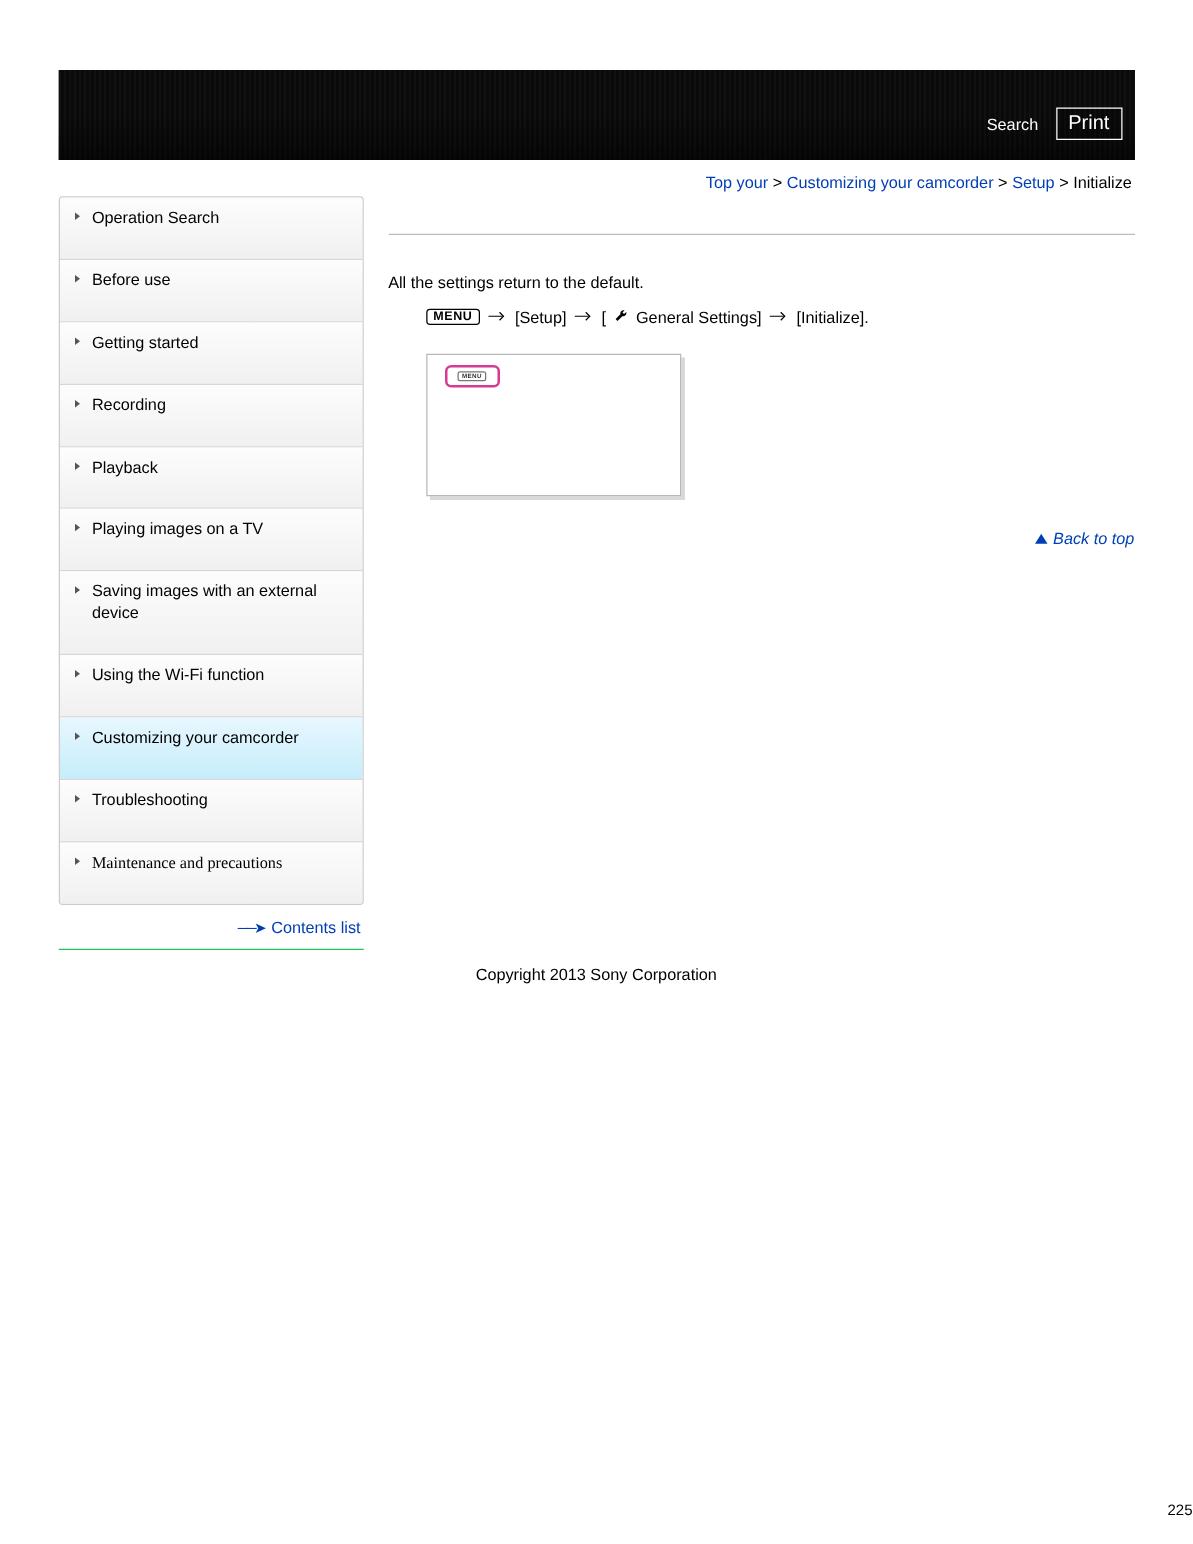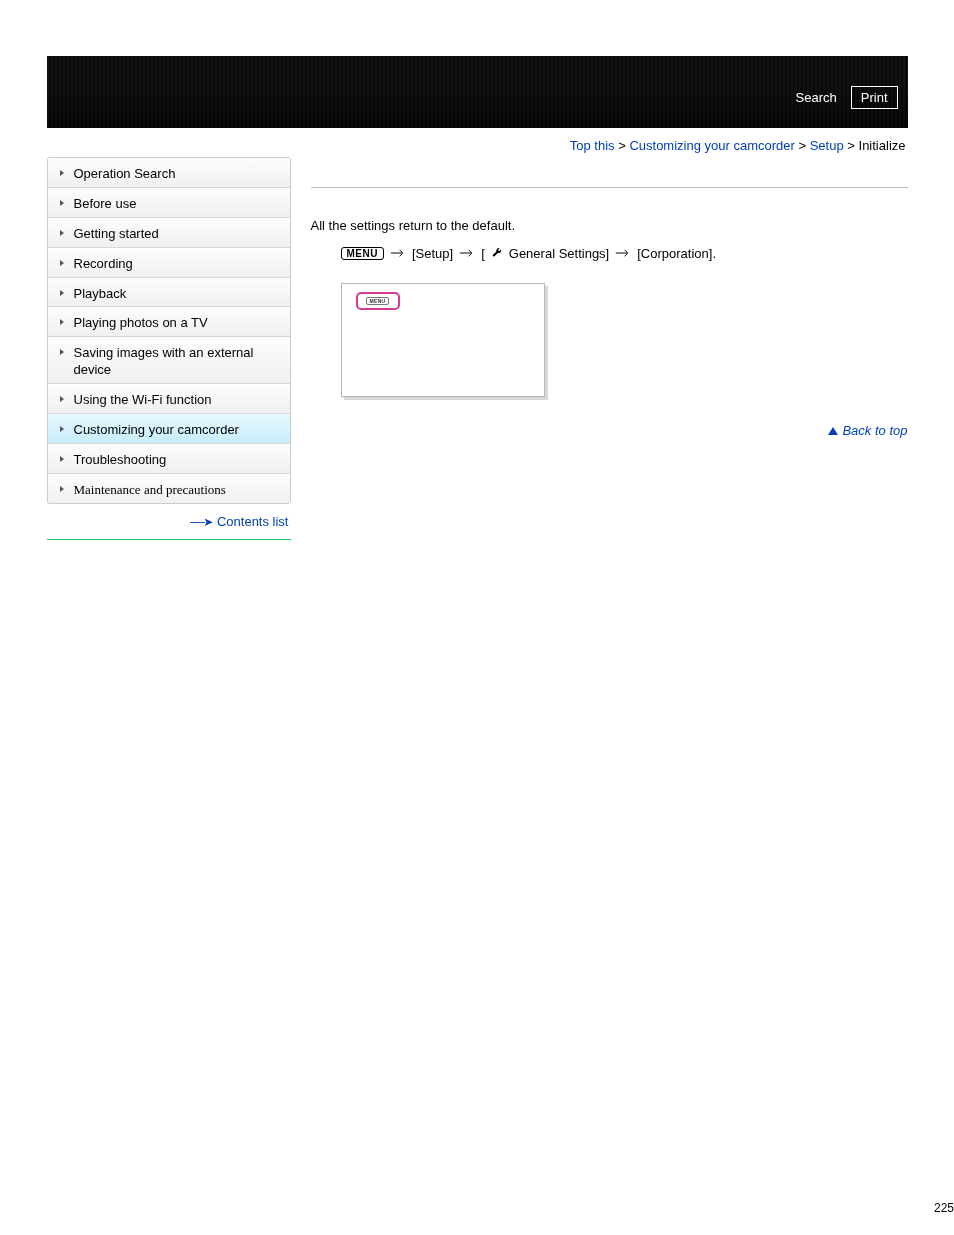--- a/index.html
+++ b/index.html
@@ -43,21 +43,21 @@
   }
   .search-link {
     color: #fff;
     font-size: 13px;
     cursor: pointer;
   }
   .print-btn {
     border: 1px solid #fff;
     color: #fff;
     padding: 3px 9px;
-    font-size: 13px;
+    font-size: 16px;
     cursor: pointer;
     background: rgba(0,0,0,0.2);
   }
   .breadcrumb {
     text-align: right;
     padding: 10px 18px 4px 18px;
     font-size: 13px;
     color: #000;
   }
   .breadcrumb a {
@@ -79,21 +79,21 @@
     list-style: none;
     margin: 0;
     padding: 0;
     border: 1px solid #ccc;
     border-radius: 3px;
     overflow: hidden;
     background: linear-gradient(to bottom, #fcfcfc, #f2f2f2);
   }
   .nav-list li {
     border-bottom: 1px solid #d6d6d6;
-    padding: 8px 10px 4px 26px;
+    padding: 8px 10px 24px 26px;
     position: relative;
     font-size: 13px;
     color: #000;
     cursor: pointer;
     line-height: 1.3;
     background: linear-gradient(to bottom, #fdfdfd, #f0f0f0);
   }
   .nav-list li:last-child {
     border-bottom: none;
     font-family: Liberation Serif, serif;
@@ -241,38 +241,38 @@
 <div class="page">
   <div class="header-band">
     <div class="header-overlay-fade"></div>
     <div class="header-actions">
       <span class="search-link">Search</span>
       <span class="print-btn">Print</span>
     </div>
   </div>
 
   <div class="breadcrumb">
-    <a>Top this</a>
+    <a>Top your</a>
     <span>&gt;</span>
     <a>Customizing your camcorder</a>
     <span>&gt;</span>
     <a>Setup</a>
     <span>&gt;</span>
     <span>Initialize</span>
   </div>
 
   <div class="layout">
     <div class="sidebar">
       <ul class="nav-list">
         <li><span>Operation Search</span></li>
         <li><span>Before use</span></li>
         <li><span>Getting started</span></li>
         <li><span>Recording</span></li>
         <li><span>Playback</span></li>
-        <li><span>Playing photos on a TV</span></li>
+        <li><span>Playing images on a TV</span></li>
         <li><span>Saving images with an external device</span></li>
         <li><span>Using the Wi-Fi function</span></li>
         <li class="active"><span>Customizing your camcorder</span></li>
         <li><span>Troubleshooting</span></li>
         <li><span>Maintenance and precautions</span></li>
       </ul>
       <div class="contents-link-row">
         <span class="contents-arrow">──➤</span>
         <a class="contents-link">Contents list</a>
       </div>
@@ -305,30 +305,31 @@
               <path d="M10.5 1.5a3.5 3.5 0 0 0-3.4 4.4L2 11l2 2 5.1-5.1a3.5 3.5 0 0 0 4.4-3.4c0-.4-.1-.8-.2-1.1L11 5.7 9.3 4l2.3-2.3c-.3-.1-.7-.2-1.1-.2z" fill="#000"></path>
             </svg>
         </span>
         <span>General Settings]</span>
         <span class="arrow-mid">
           <svg viewBox="0 0 20 10">
               <line x1="1" y1="5" x2="15" y2="5" stroke="#000" stroke-width="1.2"></line>
               <polyline points="12,1 16,5 12,9" fill="none" stroke="#000" stroke-width="1.2"></polyline>
             </svg>
         </span>
-        <span>[Corporation].</span>
+        <span>[Initialize].</span>
       </div>
 
       <div class="screenframe">
         <div class="highlight">
           <span class="mini-menu">MENU</span>
         </div>
       </div>
 
       <div class="backtotop">
         <span class="up-tri"></span><a>Back to top</a>
       </div>
     </div>
   </div>
 
+  <div class="copyright">Copyright 2013 Sony Corporation</div>
 </div>
 
 <div class="pagenum">225</div>
 
 </body></html>

